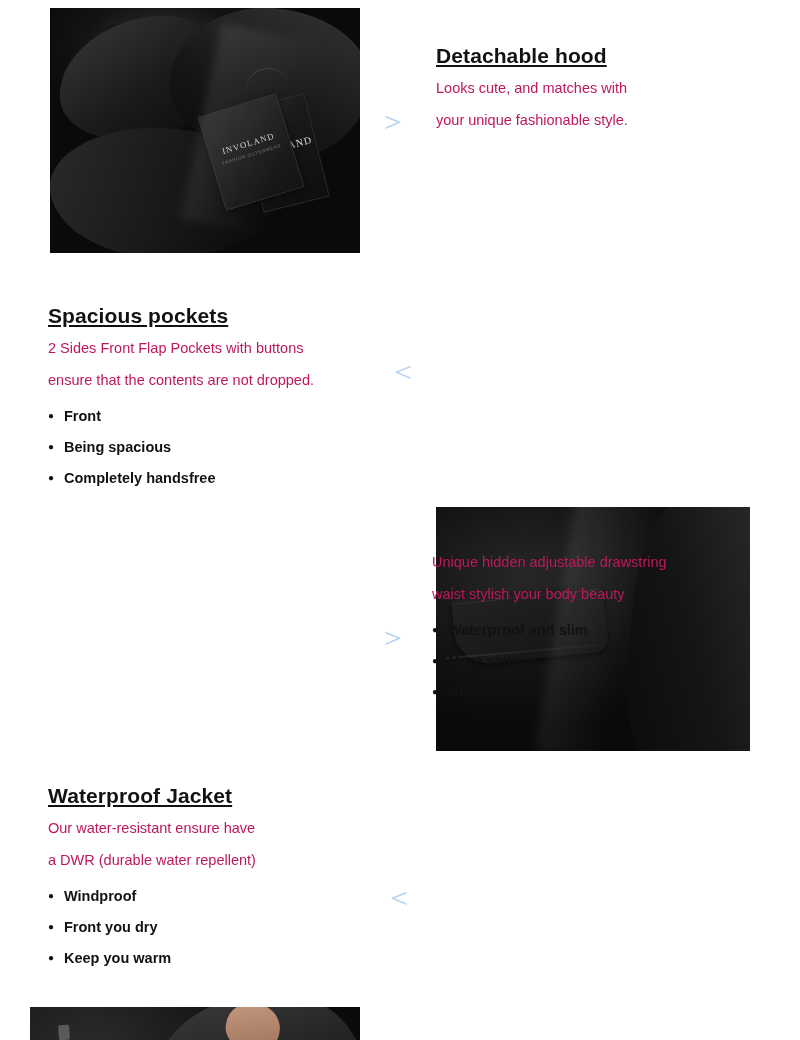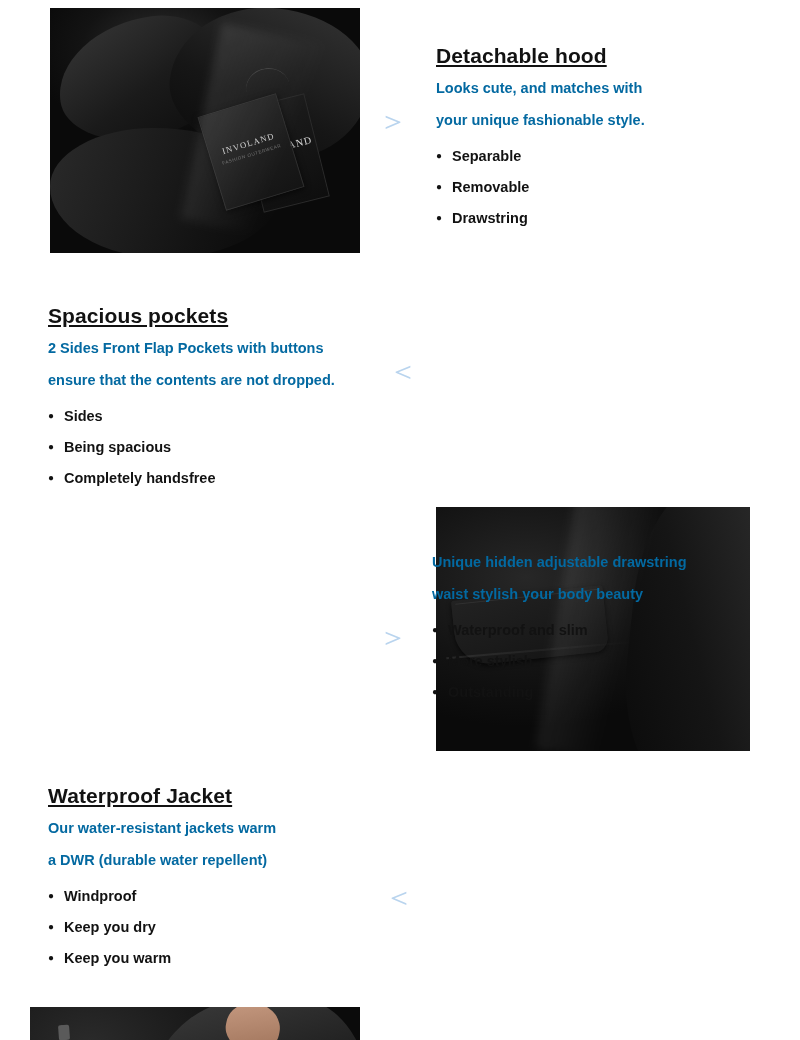--- a/index.html
+++ b/index.html
@@ -46,23 +46,22 @@
     font-size: 21px;
     font-weight: bold;
     color: #121212;
     margin: 0 0 6px 0;
     letter-spacing: .1px;
     text-decoration: underline;
   }
   .feat-desc {
     font-size: 14.5px;
     line-height: 1.95;
-    color: #0369a1;
+    color: #be185d;
     margin: 0 0 4px 0;
-    font-weight: bold;
   }
   .bullets {
     list-style: none;
     margin: 6px 0 0 0;
     padding: 0;
   }
   .bullets li {
     font-size: 14.5px;
     font-weight: bold;
     color: #121212;
@@ -261,43 +260,38 @@
     </div>
     <div class="sheen"></div>
   </div>
 
   <div class="arrow" id="arrow-hood">＞</div>
 
   <div class="textcol" id="text-hood">
     <h2 class="feat-title">Detachable hood</h2>
     <p class="feat-desc">Looks cute, and matches with</p>
     <p class="feat-desc">your unique fashionable style.</p>
-    <ul class="bullets">
-      <li>Separable</li>
-      <li>Removable</li>
-      <li>Drawstring</li>
-    </ul>
   </div>
 
   <div class="photo" id="photo-pocket">
     <div class="bg"></div>
     <div class="edge"></div>
     <div class="flap"></div>
     <div class="seam"></div>
     <div class="sheen2"></div>
   </div>
 
   <div class="arrow" id="arrow-pocket">＜</div>
 
   <div class="textcol" id="text-pocket">
     <h2 class="feat-title">Spacious pockets</h2>
     <p class="feat-desc">2 Sides Front Flap Pockets with buttons</p>
     <p class="feat-desc">ensure that the contents are not dropped.</p>
     <ul class="bullets">
-      <li>Sides</li>
+      <li>Front</li>
       <li>Being spacious</li>
       <li>Completely handsfree</li>
     </ul>
   </div>
 
   <div class="photo" id="photo-waist">
     <div class="bg"></div>
 
     <div class="sleeve"></div>
     <div class="hand"></div>
@@ -314,22 +308,22 @@
       <li>Waterproof and slim</li>
       <li>More stylish</li>
       <li>Outstanding</li>
     </ul>
   </div>
 
   <div class="arrow" id="arrow-water">＜</div>
 
   <div class="textcol" id="text-water">
     <h2 class="feat-title">Waterproof Jacket</h2>
-    <p class="feat-desc">Our water-resistant jackets warm</p>
+    <p class="feat-desc">Our water-resistant ensure have</p>
     <p class="feat-desc">a DWR (durable water repellent)</p>
     <ul class="bullets">
       <li>Windproof</li>
-      <li>Keep you dry</li>
+      <li>Front you dry</li>
       <li>Keep you warm</li>
     </ul>
   </div>
 
 </div>
 
 </body></html>

